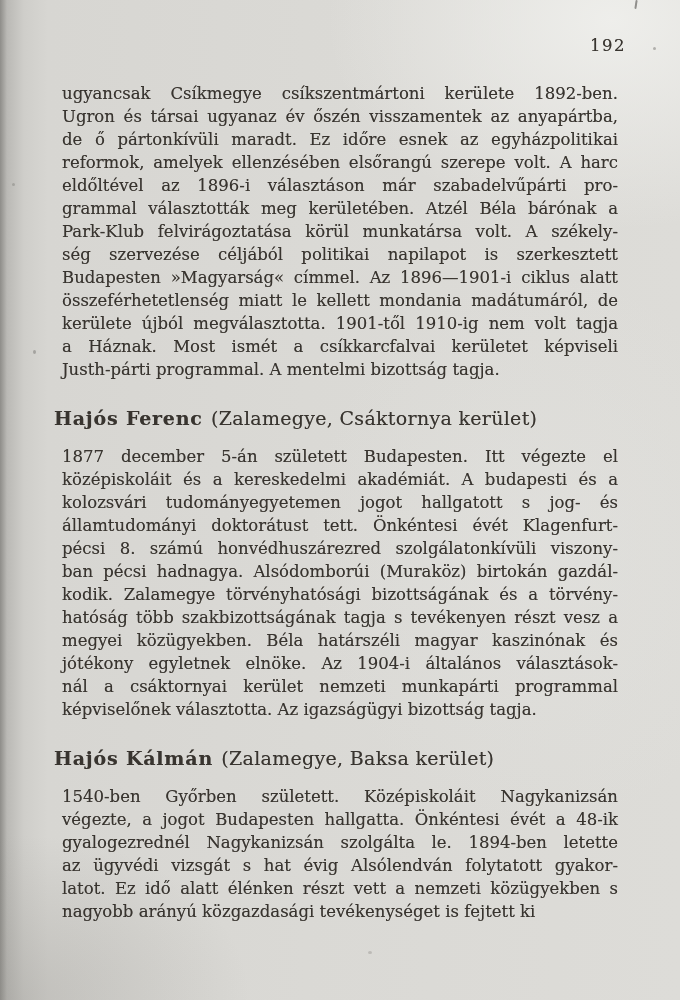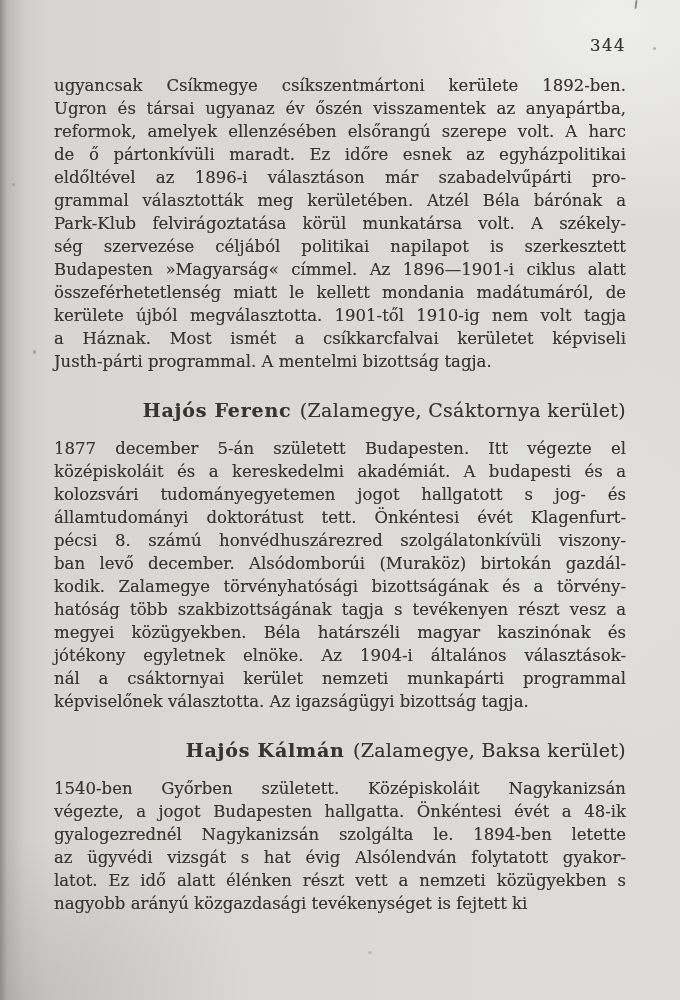--- a/index.html
+++ b/index.html
@@ -24,32 +24,32 @@
     letter-spacing: 1.5px;
     text-shadow: 0 0 0.6px rgba(58,54,48,0.5);
   }
   .page-body {
     position: absolute;
     left: 54px;
     top: 74px;
     width: 572px;
     text-shadow: 0 0 0.6px rgba(58,54,48,0.5);
   }
-  .paragraph { margin: 0; }
+  .paragraph { margin: 8px; }
   .tline {
     font-size: 16.5px;
     line-height: 23px;
     height: 23px;
     text-align: justify;
     text-align-last: justify;
     white-space: normal;
   }
   .tline.lastline { text-align-last: left; }
   .entry-heading {
-    text-align: right;
+    text-align: left;
     font-size: 19px;
     line-height: 26px;
     margin: 24px 0 14px 0;
     letter-spacing: 0.3px;
   }
   .entry-name {
     font-weight: bold;
     letter-spacing: 0.8px;
     margin-right: 2px;
   }
@@ -57,45 +57,45 @@
   .speck1 { left: 635px; top: 0;    width: 2px; height: 9px; background: rgba(70,68,64,0.55); transform: rotate(8deg); border-radius: 1px; }
   .speck2 { left: 653px; top: 47px; width: 3px; height: 3px; background: rgba(90,88,84,0.40); }
   .speck3 { left: 33px;  top: 350px;width: 3px; height: 4px; background: rgba(90,88,84,0.38); }
   .speck4 { left: 12px;  top: 183px;width: 3px; height: 3px; background: rgba(100,98,94,0.32); }
   .speck5 { left: 368px; top: 951px;width: 4px; height: 3px; background: rgba(110,108,104,0.28); }
 </style>
 </head>
 <body>
 
 <div class="page">
-  <div class="page-number">344</div>
+  <div class="page-number">192</div>
   <div class="page-body">
       <div class="paragraph">
         <div class="tline">ugyancsak Csíkmegye csíkszentmártoni kerülete 1892-ben.</div>
         <div class="tline">Ugron és társai ugyanaz év őszén visszamentek az anyapártba,</div>
+        <div class="tline">de ő pártonkívüli maradt. Ez időre esnek az egyházpolitikai</div>
         <div class="tline">reformok, amelyek ellenzésében elsőrangú szerepe volt. A harc</div>
-        <div class="tline">de ő pártonkívüli maradt. Ez időre esnek az egyházpolitikai</div>
         <div class="tline">eldőltével az 1896-i választáson már szabadelvűpárti pro-</div>
         <div class="tline">grammal választották meg kerületében. Atzél Béla bárónak a</div>
         <div class="tline">Park-Klub felvirágoztatása körül munkatársa volt. A székely-</div>
         <div class="tline">ség szervezése céljából politikai napilapot is szerkesztett</div>
         <div class="tline">Budapesten »Magyarság« címmel. Az 1896—1901-i ciklus alatt</div>
         <div class="tline">összeférhetetlenség miatt le kellett mondania madátumáról, de</div>
         <div class="tline">kerülete újból megválasztotta. 1901-től 1910-ig nem volt tagja</div>
         <div class="tline">a Háznak. Most ismét a csíkkarcfalvai kerületet képviseli</div>
         <div class="tline lastline">Justh-párti programmal. A mentelmi bizottság tagja.</div>
       </div>
       <div class="entry-heading"><span class="entry-name">Hajós Ferenc</span><span class="entry-rest"> (Zalamegye, Csáktornya kerület)</span></div>
       <div class="paragraph">
         <div class="tline">1877 december 5-án született Budapesten. Itt végezte el</div>
         <div class="tline">középiskoláit és a kereskedelmi akadémiát. A budapesti és a</div>
         <div class="tline">kolozsvári tudományegyetemen jogot hallgatott s jog- és</div>
         <div class="tline">államtudományi doktorátust tett. Önkéntesi évét Klagenfurt-</div>
         <div class="tline">pécsi 8. számú honvédhuszárezred szolgálatonkívüli viszony-</div>
-        <div class="tline">ban levő december. Alsódomborúi (Muraköz) birtokán gazdál-</div>
+        <div class="tline">ban pécsi hadnagya. Alsódomborúi (Muraköz) birtokán gazdál-</div>
         <div class="tline">kodik. Zalamegye törvényhatósági bizottságának és a törvény-</div>
         <div class="tline">hatóság több szakbizottságának tagja s tevékenyen részt vesz a</div>
         <div class="tline">megyei közügyekben. Béla határszéli magyar kaszinónak és</div>
         <div class="tline">jótékony egyletnek elnöke. Az 1904-i általános választások-</div>
         <div class="tline">nál a csáktornyai kerület nemzeti munkapárti programmal</div>
         <div class="tline lastline">képviselőnek választotta. Az igazságügyi bizottság tagja.</div>
       </div>
       <div class="entry-heading"><span class="entry-name">Hajós Kálmán</span><span class="entry-rest"> (Zalamegye, Baksa kerület)</span></div>
       <div class="paragraph">
         <div class="tline">1540-ben Győrben született. Középiskoláit Nagykanizsán</div>

